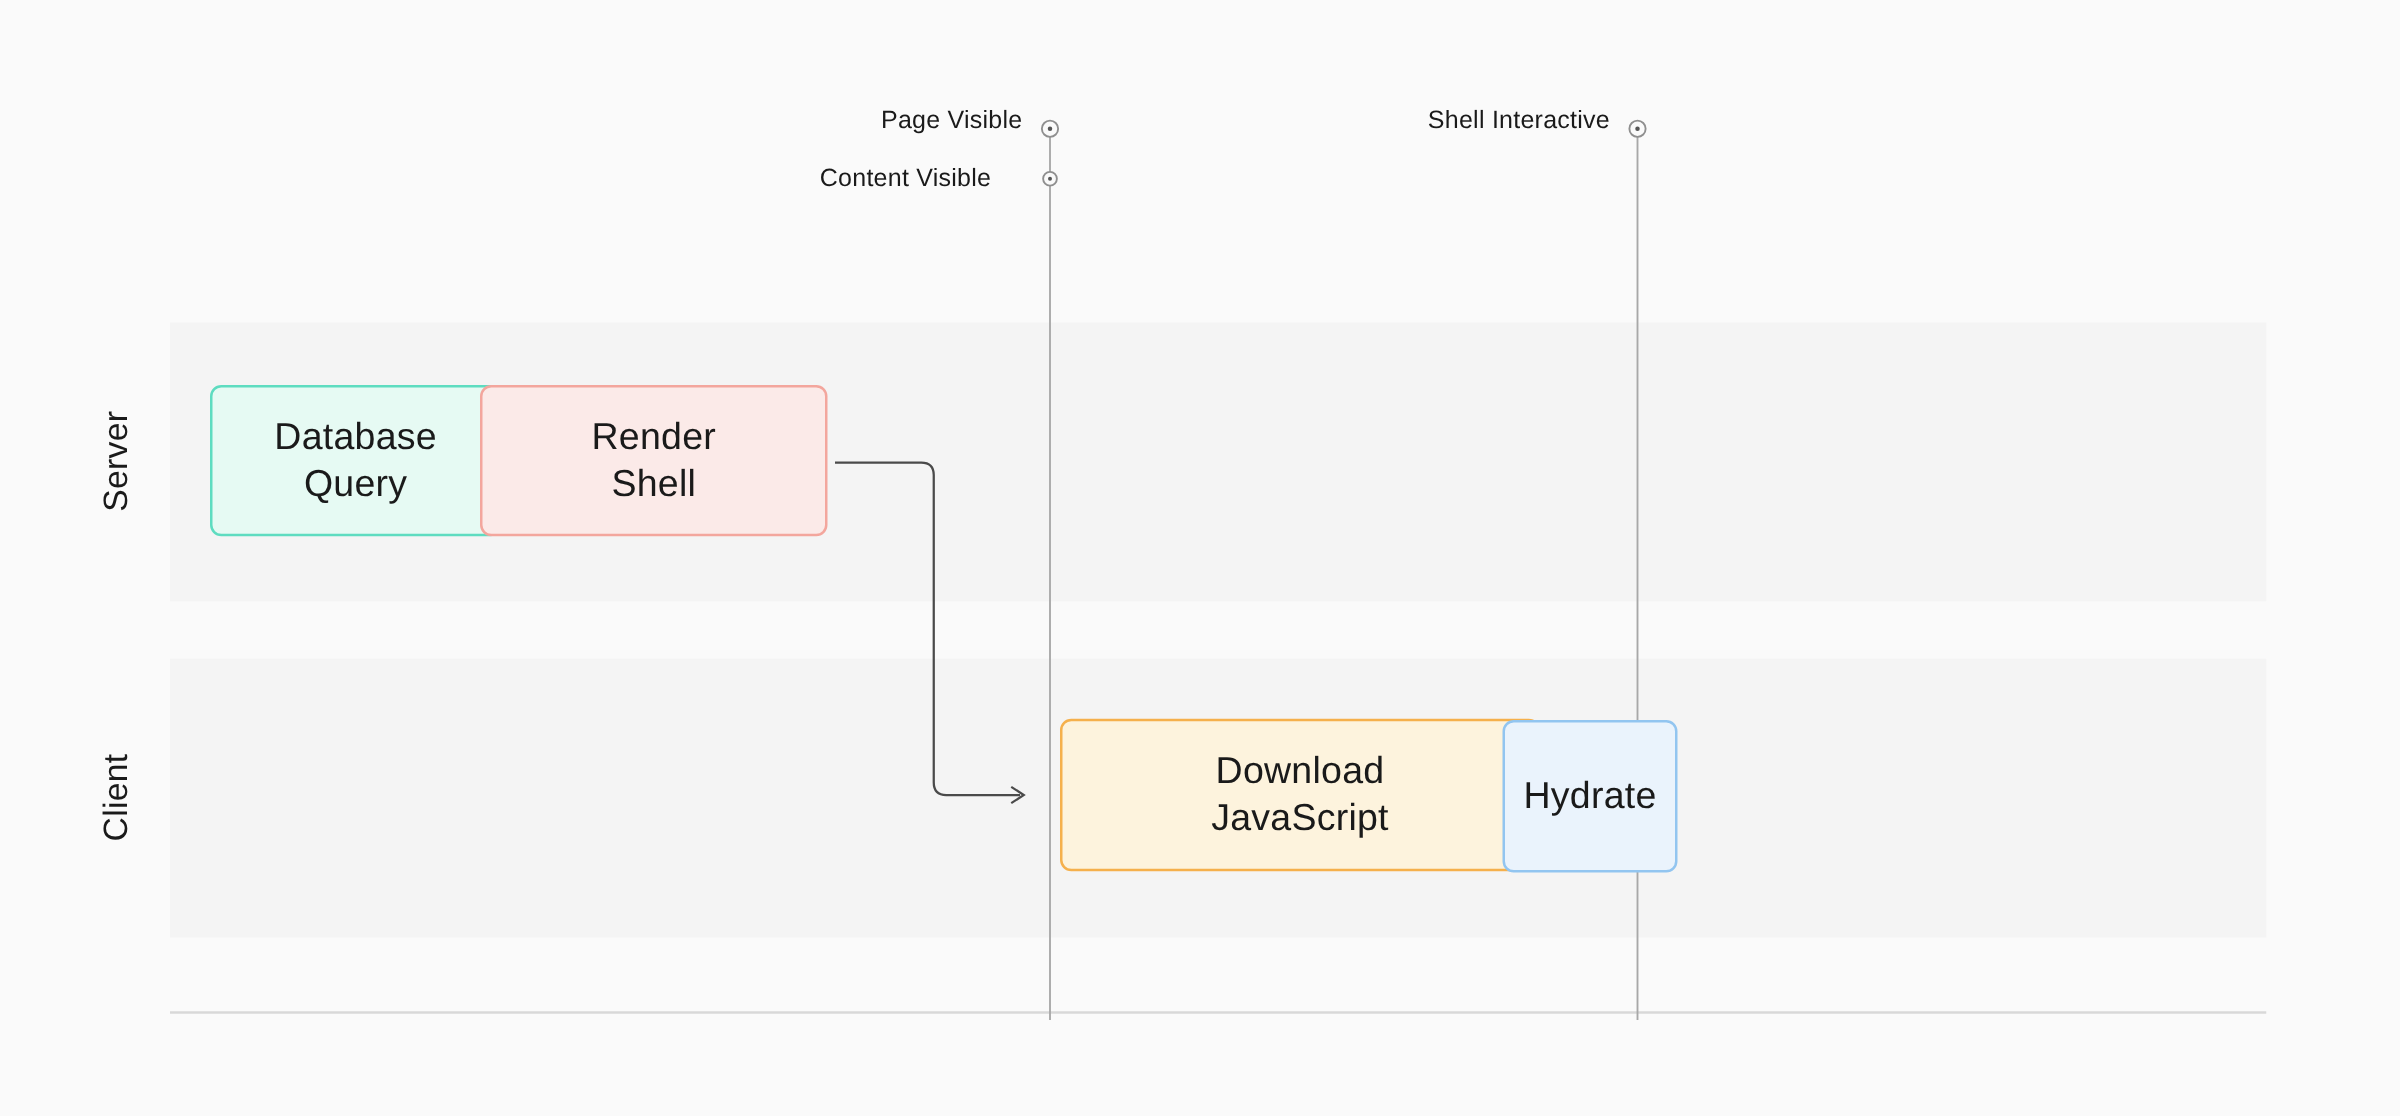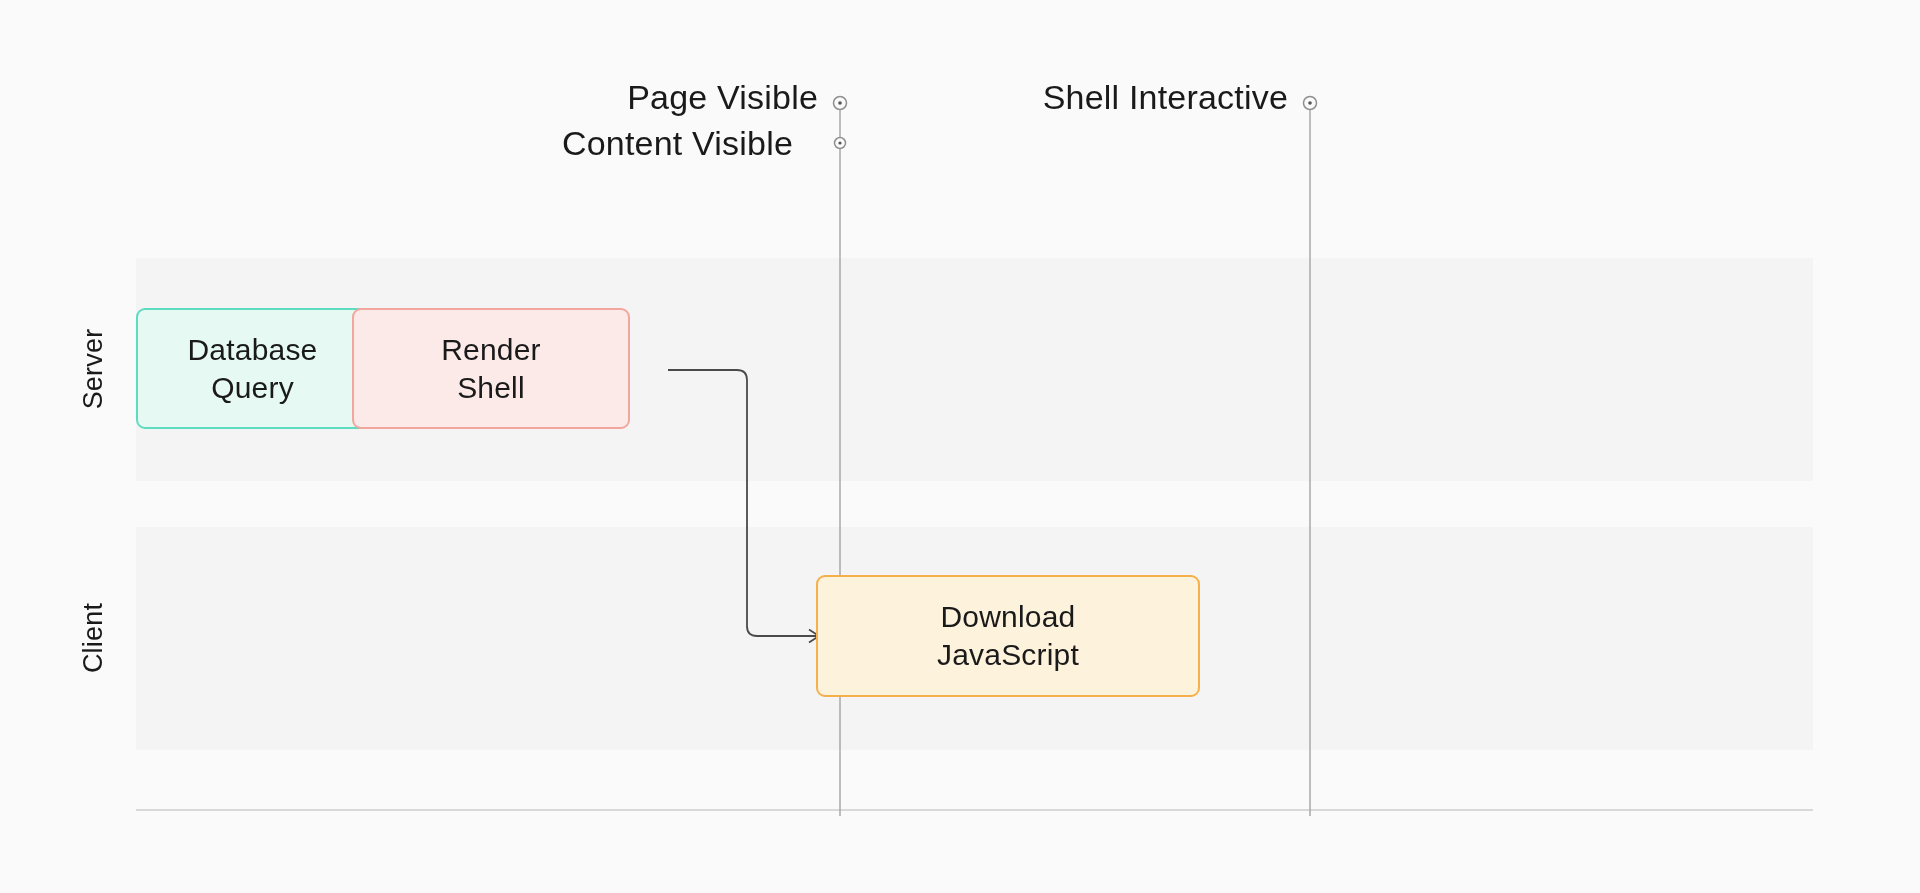--- a/index.html
+++ b/index.html
@@ -59,30 +59,31 @@
     border-style: solid;
     border-radius: 9px;
     display: flex;
     align-items: center;
     justify-content: center;
     text-align: center;
     font-size: 30px;
     line-height: 38px;
     white-space: pre-line;
     letter-spacing: 0.2px;
+    margin-left: 32px;
   }
   .task-db       { left: 136px;  top: 308px; width: 233px; height: 121px; background: var(--task-db-fill, #E6FAF3);       border-color: var(--task-db-border, #5EDCC0); }
   .task-render   { left: 352px;  top: 308px; width: 278px; height: 121px; background: var(--task-render-fill, #FBEAE8);   border-color: var(--task-render-border, #F3A69D); }
   .task-download { left: 816px;  top: 575px; width: 384px; height: 122px; background: var(--task-download-fill, #FDF3DD); border-color: var(--task-download-border, #F5B04C); }
   .task-hydrate  { left: 1170px; top: 576px; width: 140px; height: 122px; background: var(--task-hydrate-fill, #EAF3FC);  border-color: var(--task-hydrate-border, #92C5F0); }
 
   .milestone-label {
     position: absolute;
     transform: translateY(-50%);
-    font-size: 34px;
+    font-size: 20px;
     white-space: nowrap;
     text-align: right;
     letter-spacing: 0.2px;
   }
   .milestone-page-visible     { right: 1102px; top: 97px; }
   .milestone-content-visible  { right: 1127px; top: 143px; }
   .milestone-page-interactive { right: 632px;  top: 97px; }
 </style>
 </head>
 <body>
@@ -118,20 +119,21 @@
       <path class="connector" d="M 809 629.5 L 819 636 L 809 642.5"></path>
     </g>
   </svg>
 
   <div class="task-box task-db">Database
 Query</div>
   <div class="task-box task-render">Render
 Shell</div>
   <div class="task-box task-download">Download
 JavaScript</div>
+  <div class="task-box task-hydrate">Hydrate</div>
 
   <div class="milestone-label milestone-page-visible">Page Visible</div>
   <div class="milestone-label milestone-content-visible">Content Visible</div>
   <div class="milestone-label milestone-page-interactive">Shell Interactive</div>
 
   <div class="lane-label server">Server</div>
   <div class="lane-label client">Client</div>
 
 </div>
 

